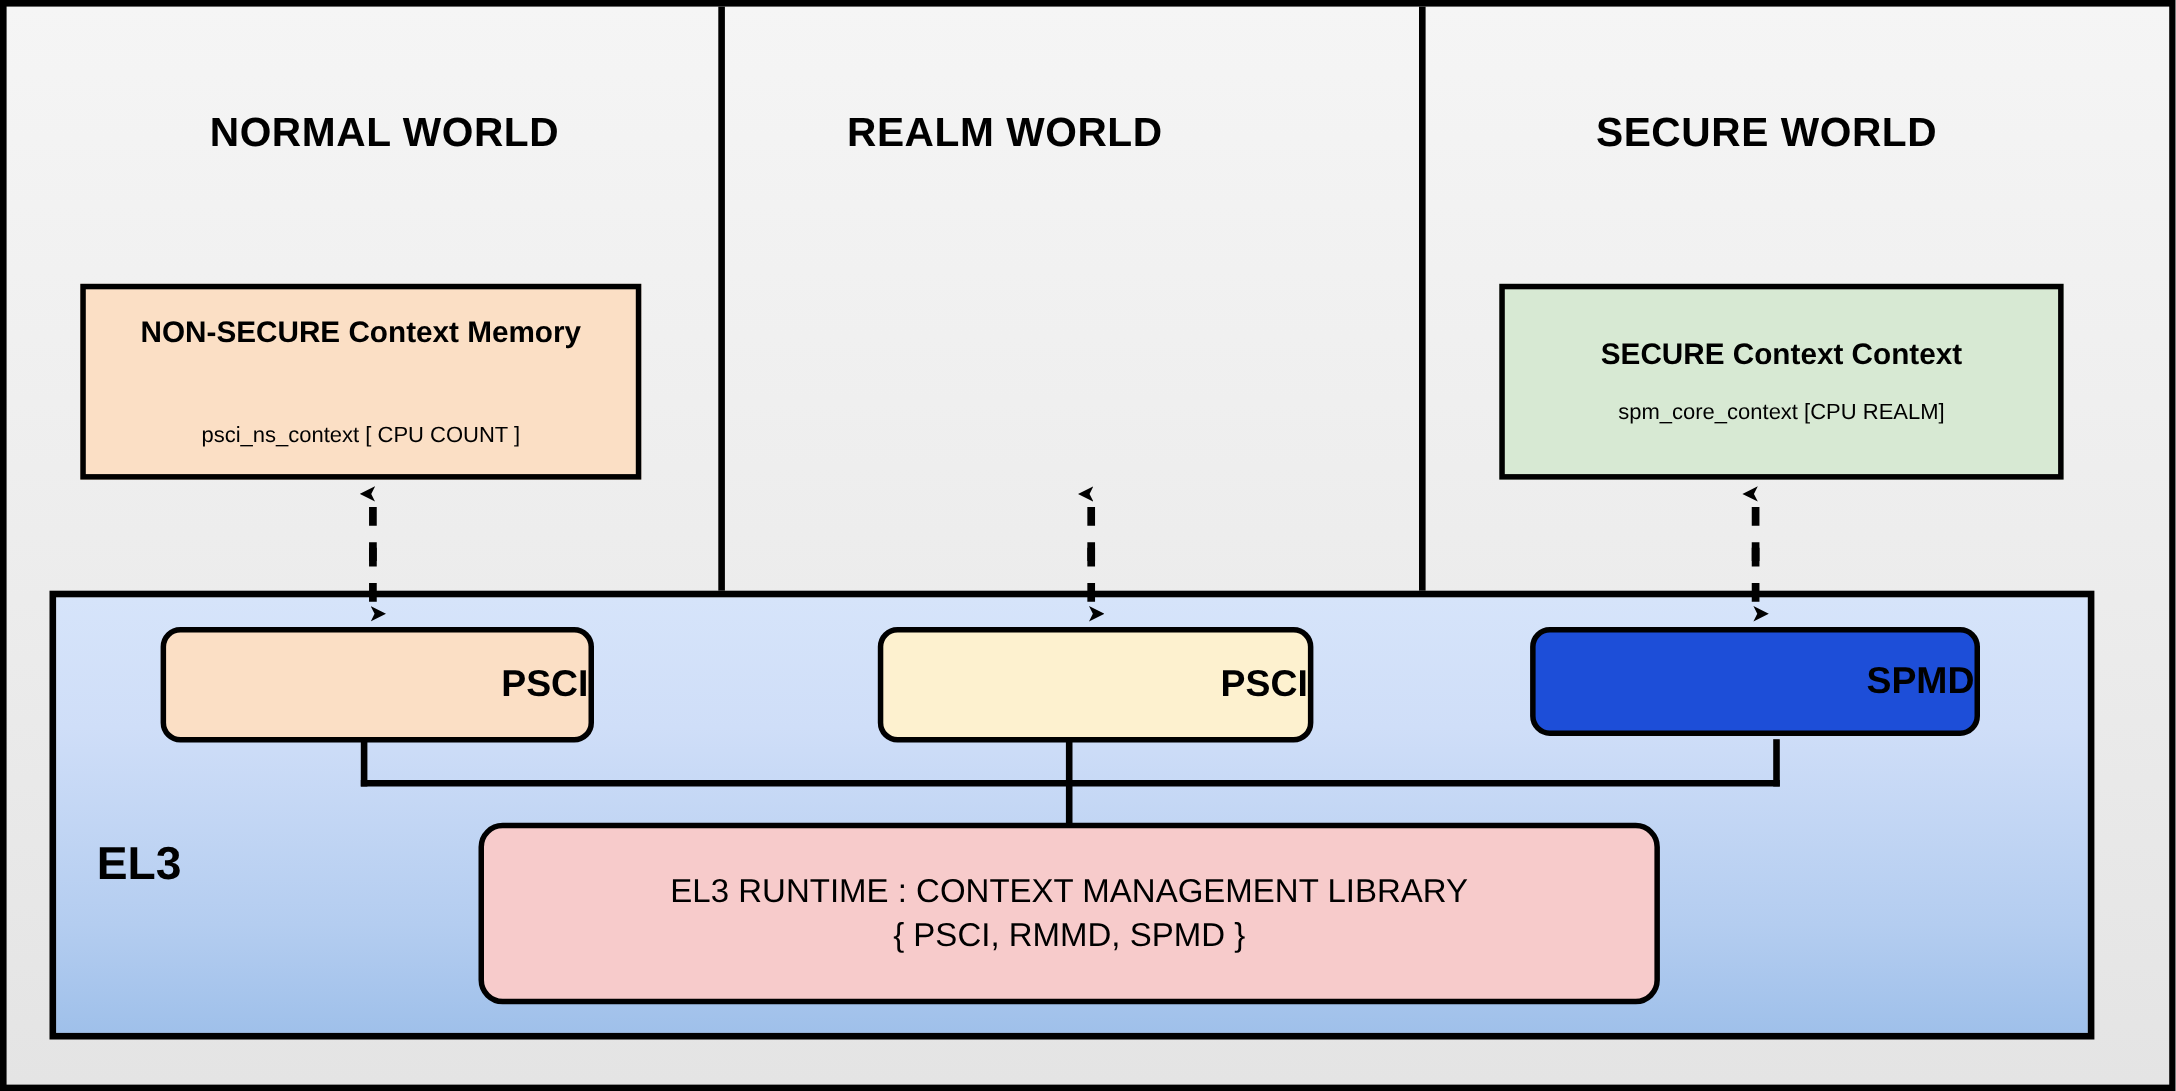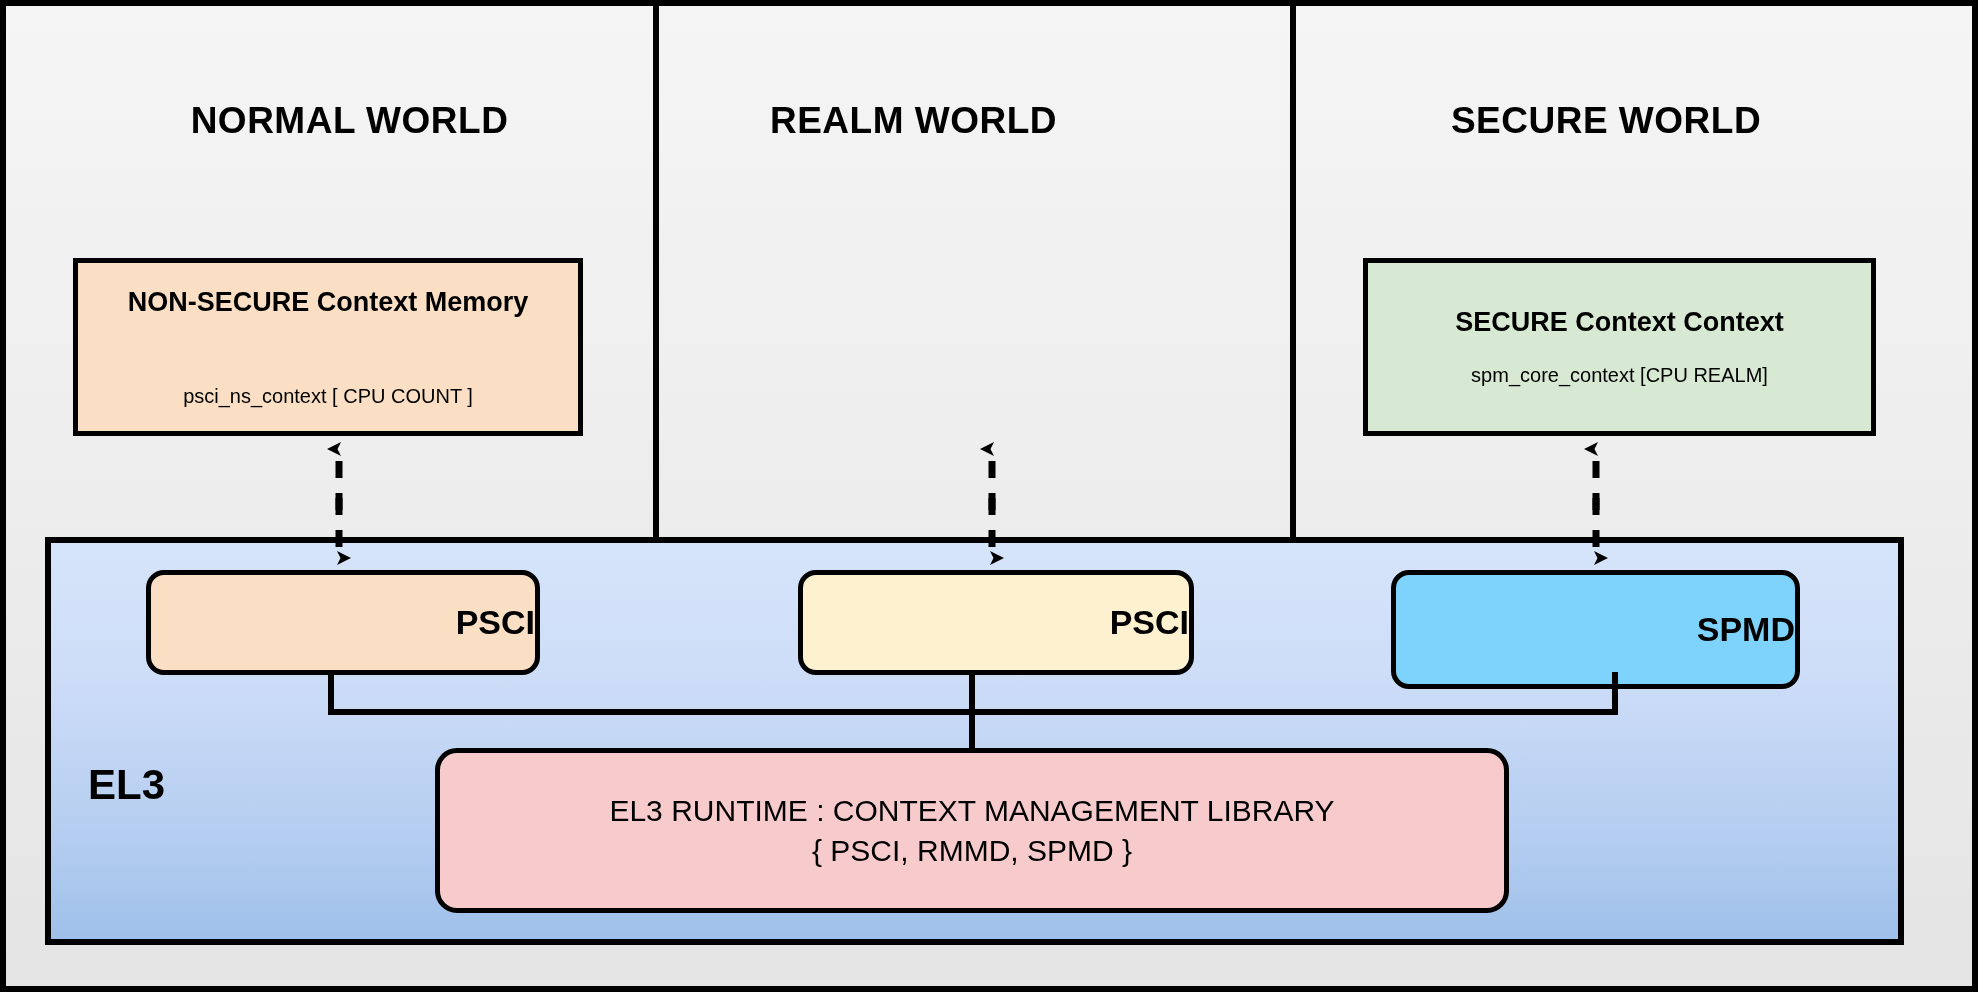--- a/index.html
+++ b/index.html
@@ -149,21 +149,21 @@
   <div class="el3-label" style="left:88px; top:761px;">EL3</div>
 
   <div class="disp-box" style="left:146px; top:570px; width:394px; height:105px; background:#fbdfc5;">
     <span>PSCI</span>
   </div>
 
   <div class="disp-box" style="left:798px; top:570px; width:396px; height:105px; background:#fdf1cf;">
     <span>PSCI</span>
   </div>
 
-  <div class="disp-box" style="left:1391px; top:570px; width:409px; height:119px; background:#7dd3fc;">
+  <div class="disp-box" style="left:1391px; top:570px; width:409px; height:99px; background:#1d4ed8;">
     <span>SPMD</span>
   </div>
 
   <div class="runtime-box" style="left:435px; top:748px; width:1074px; height:165px; background:#f7cbcb;">
     <div class="runtime-line">EL3 RUNTIME : CONTEXT MANAGEMENT LIBRARY</div>
     <div class="runtime-line">{ PSCI, RMMD, SPMD }</div>
   </div>
 
   <svg class="overlay" viewBox="0 0 1978 992" xmlns="http://www.w3.org/2000/svg">
     <defs>

